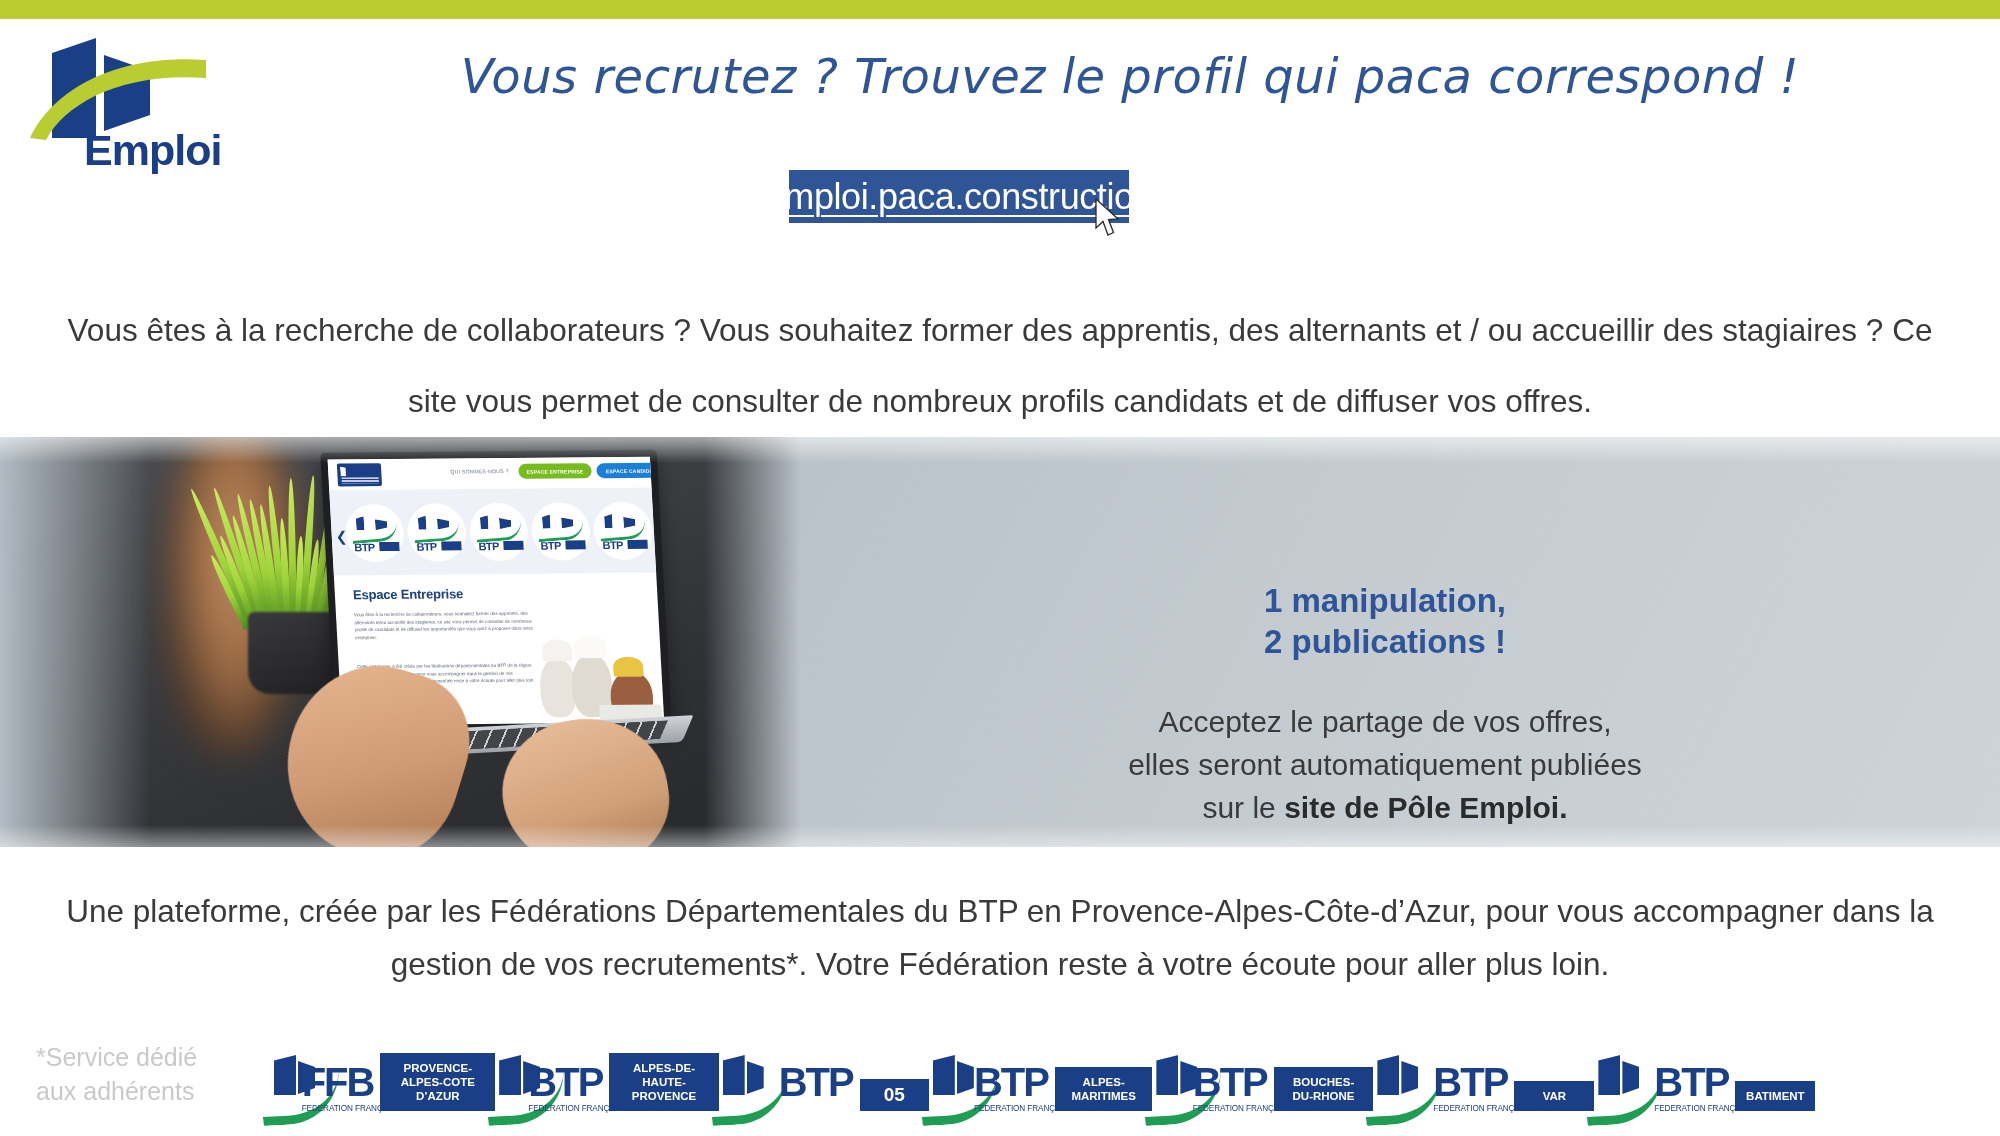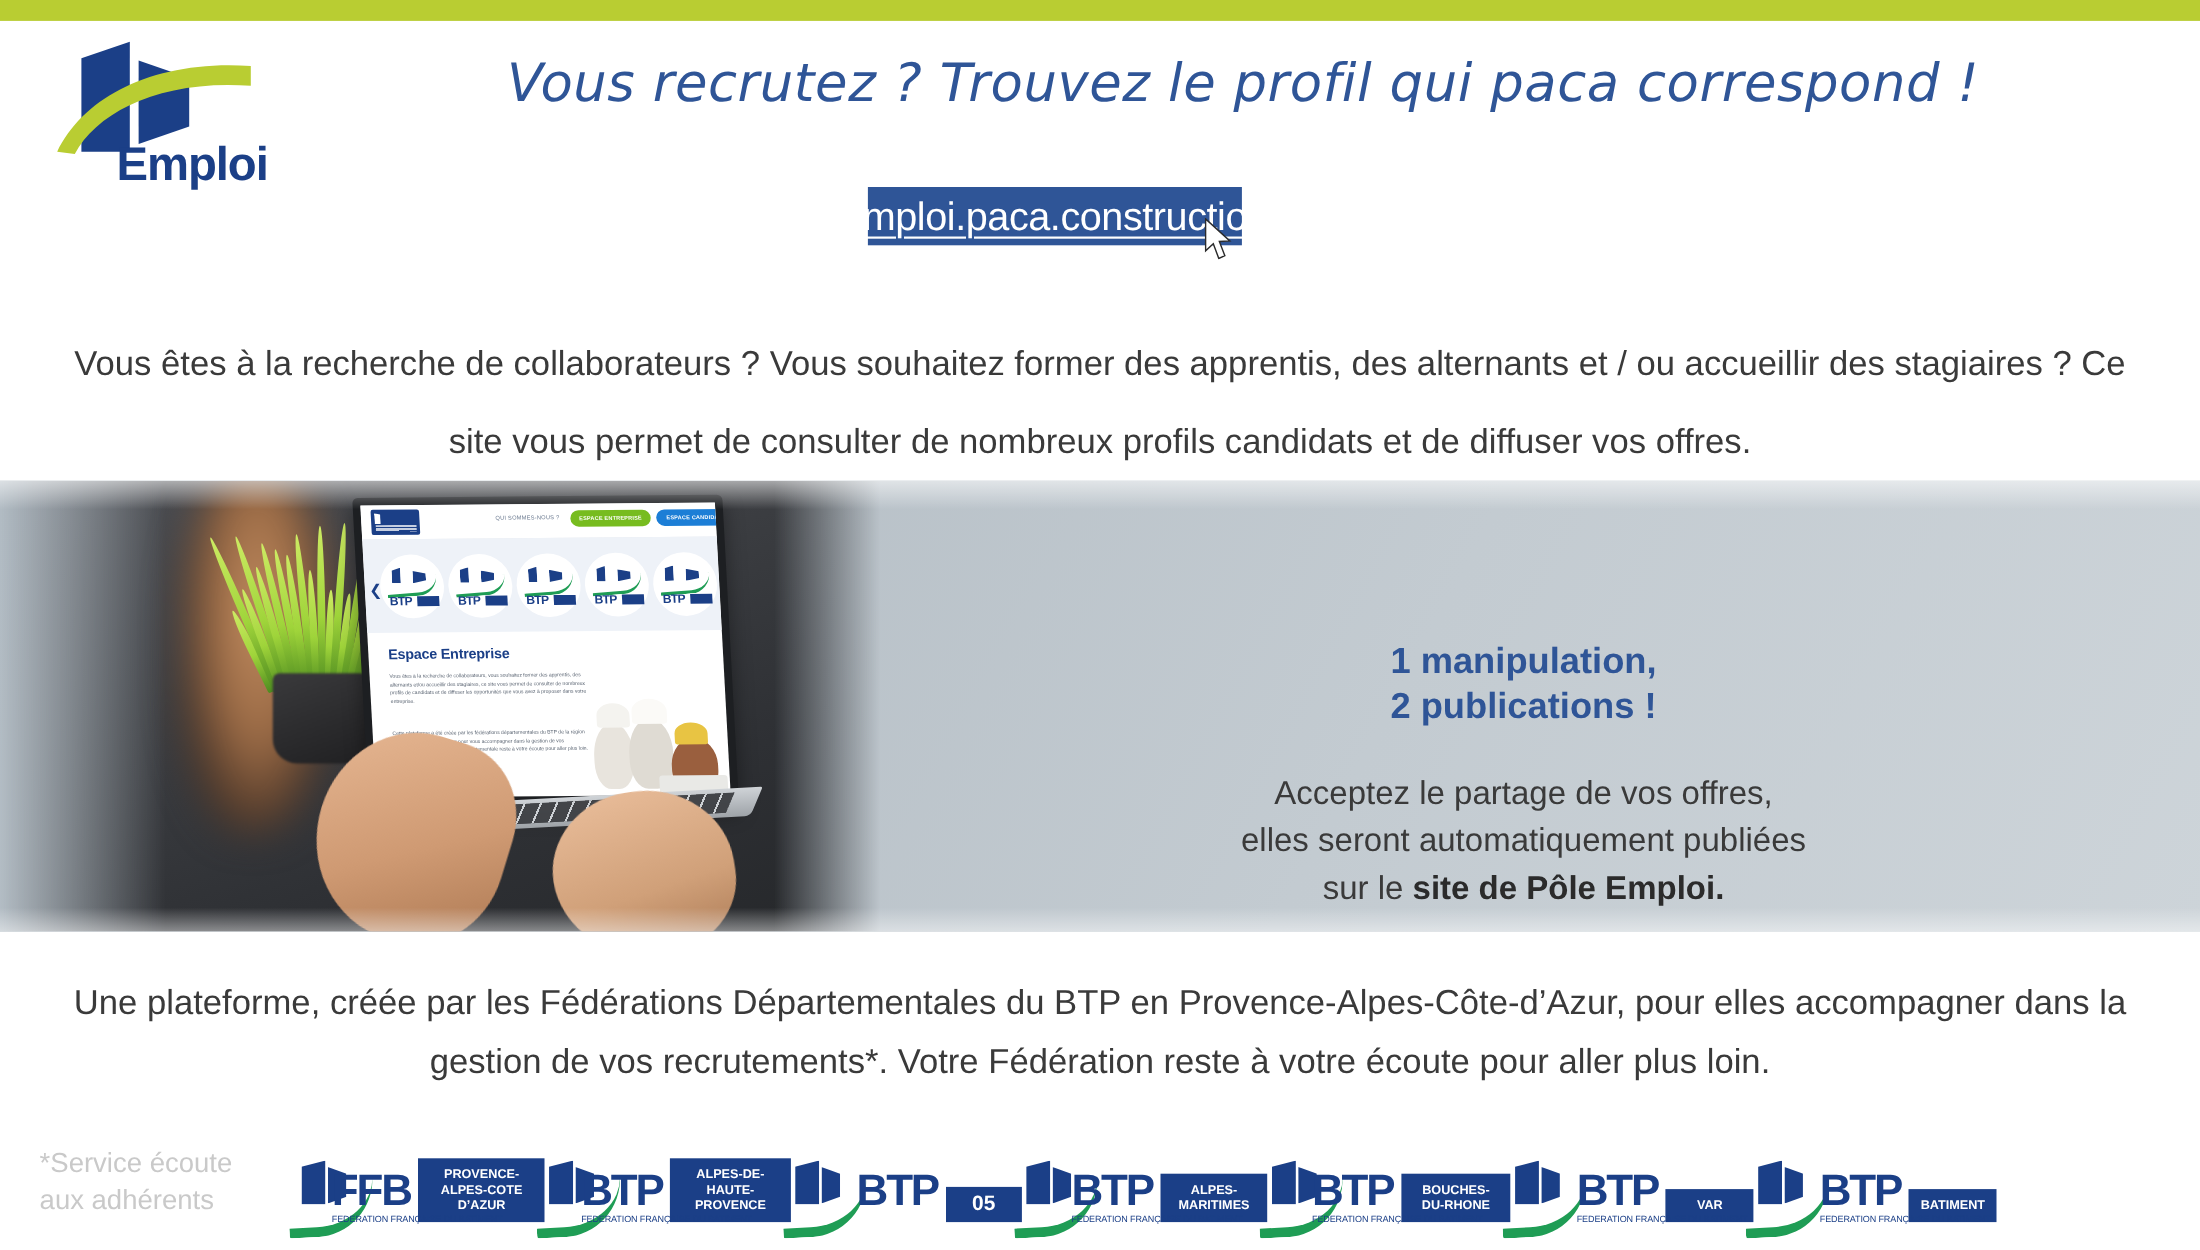--- a/index.html
+++ b/index.html
@@ -3,21 +3,21 @@
 <meta charset="utf-8">
 <style>
   html,body{margin:0;padding:0;background:#ffffff;}
   body{width:2000px;height:1136px;position:relative;overflow:hidden;
        font-family:"Liberation Sans","DejaVu Sans",sans-serif;color:#333;}
 
   
   .top-bar{position:absolute;left:0;top:0;width:2000px;height:19px;background:#b9cd32;}
 
   
-  .logo-wrap{position:absolute;left:28px;top:30px;width:370px;height:190px;}
+  .logo-wrap{position:absolute;left:6px;top:30px;width:370px;height:190px;}
   .logo-mark{position:absolute;left:22px;top:0;width:200px;height:110px;}
   .logo-text{position:absolute;left:78px;top:100px;width:300px;text-align:left;}
   .logo-l1{font-weight:bold;font-size:43px;line-height:41px;color:#1b3f87;letter-spacing:-1px;}
   .logo-l2{font-weight:bold;font-size:43px;line-height:44px;color:#1b3f87;letter-spacing:-1.5px;}
   .logo-l3{font-size:18.5px;line-height:26px;color:#1b3f87;letter-spacing:.6px;}
 
   
   .headline{position:absolute;left:420px;top:48px;width:1420px;text-align:center;
             font-family:"DejaVu Sans","Liberation Sans",sans-serif;
             font-size:48px;font-style:italic;font-weight:normal;color:#2f5597;
@@ -284,24 +284,24 @@
   </div>
 
   <div class="sub" style="position:absolute;left:1010px;top:263px;width:750px;">
     <div>Acceptez le partage de vos offres,</div>
     <div>elles seront automatiquement publiées</div>
     <div><span>sur le </span><b>site de Pôle Emploi.</b></div>
   </div>
 
 </div>
 
-<div class="outro">Une plateforme, créée par les Fédérations Départementales du BTP en Provence-Alpes-Côte-d’Azur, pour elles accompagner dans la gestion de vos recrutements*. Votre Fédération reste à votre écoute pour aller plus loin.</div>
+<div class="outro">Une plateforme, créée par les Fédérations Départementales du BTP en Provence-Alpes-Côte-d’Azur, pour vous accompagner dans la gestion de vos recrutements*. Votre Fédération reste à votre écoute pour aller plus loin.</div>
 
 <div class="note">
-  <div>*Service écoute</div>
+  <div>*Service dédié</div>
   <div>aux adhérents</div>
 </div>
 
 <div class="footer" id="footer-logos">
     <div class="flogo">
       <div class="fl-mark">
         <span class="fl-b1"></span>
         <span class="fl-b2"></span>
         <span class="fl-swoosh"></span>
       </div>

